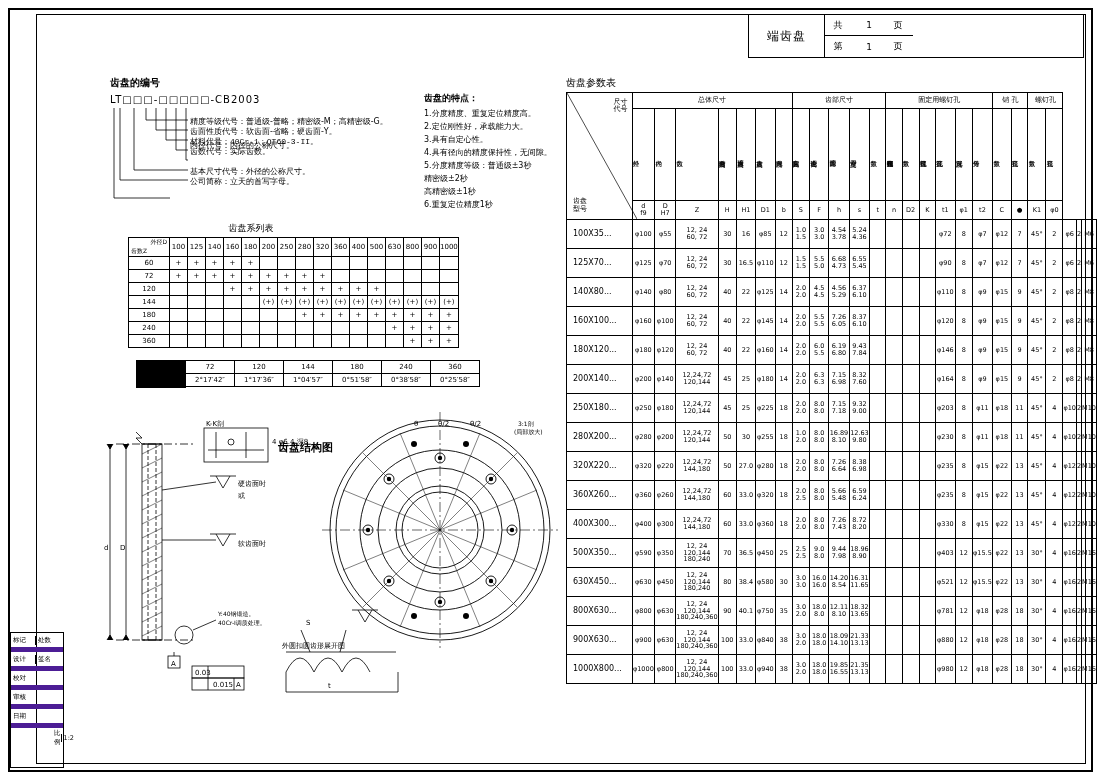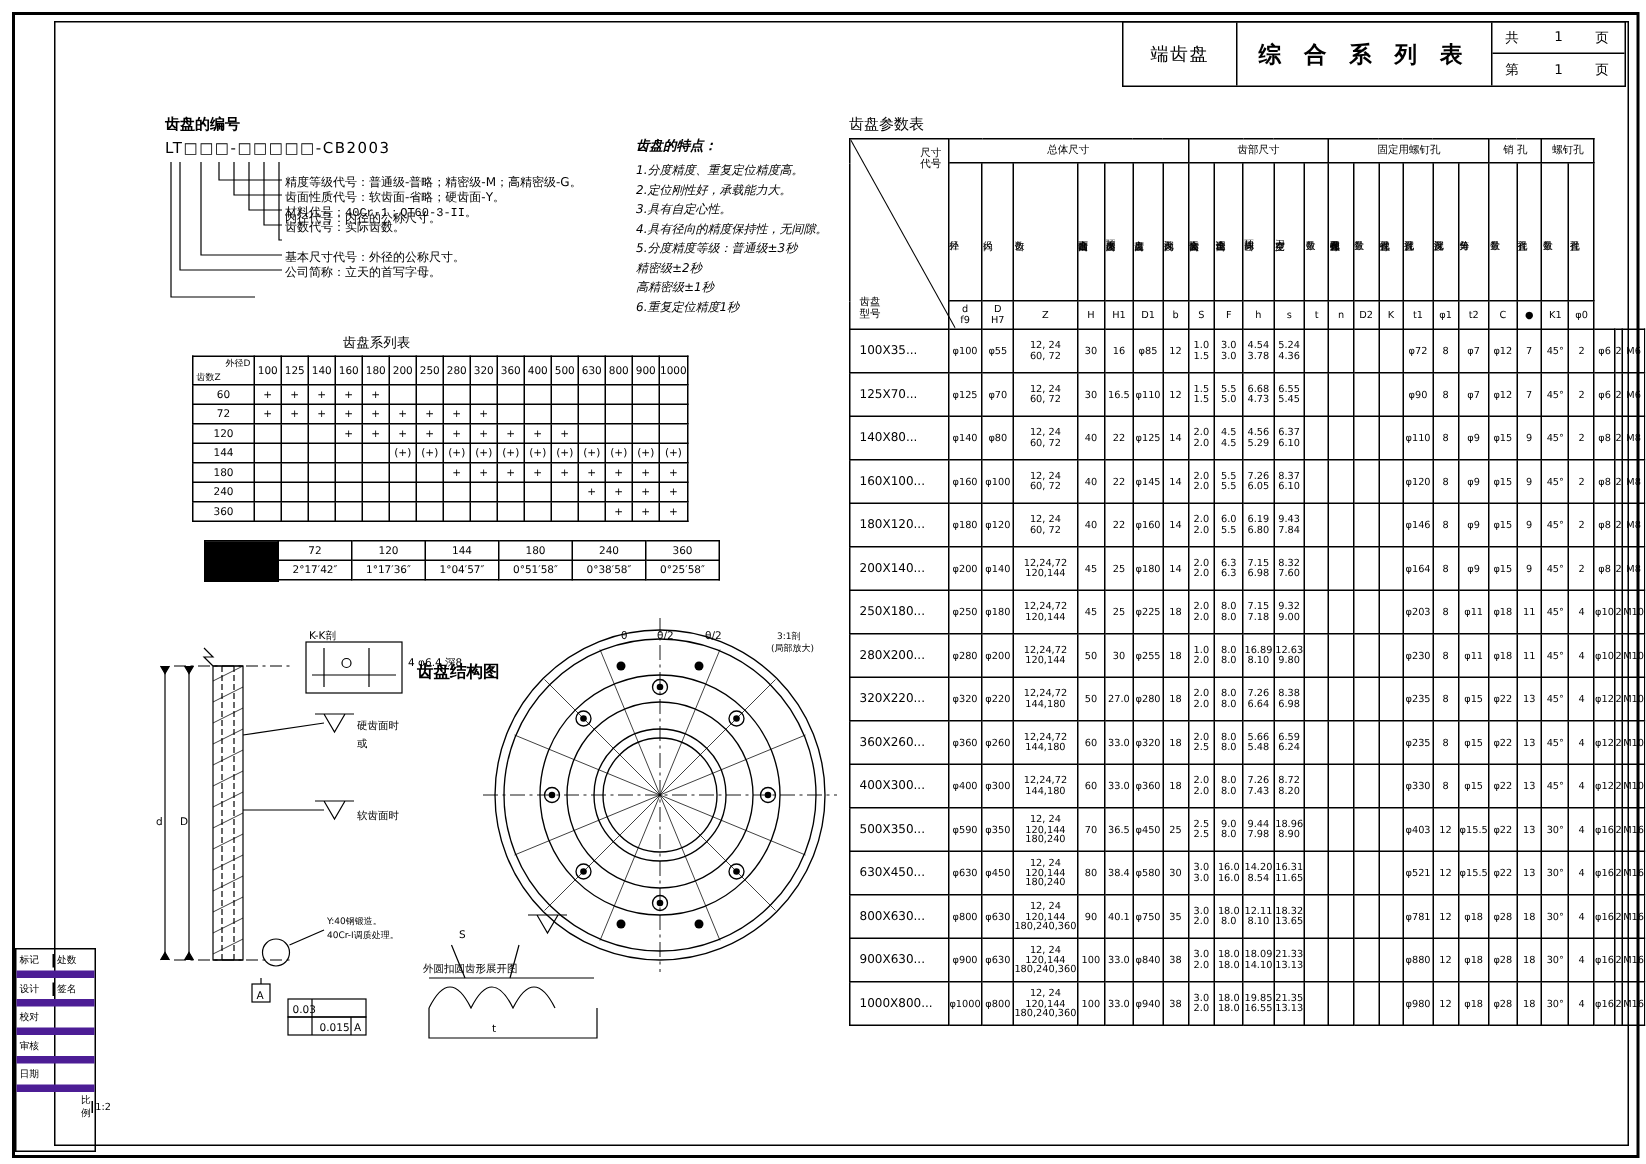--- a/index.html
+++ b/index.html
@@ -26,21 +26,21 @@
   .cn{font-family:"DejaVu Sans","Liberation Sans",sans-serif;}
 
   
   #codeblk{position:absolute;left:110px;top:76px;width:230px;height:140px;}
   #codeblk .hdr{font-size:10px;font-weight:bold;}
   #codeblk .codeline{position:absolute;left:0;top:18px;font-size:10px;letter-spacing:1px;}
   .lead{position:absolute;height:1px;background:#000;}
   .noteline{position:absolute;font-size:8px;white-space:nowrap;}
 
   
-  #feat{position:absolute;left:424px;top:92px;width:140px;font-size:8px;line-height:13px;font-style:italic;}
+  #feat{position:absolute;left:424px;top:92px;width:140px;font-size:8px;line-height:13px;}
   #feat .ft{font-weight:bold;font-size:9px;margin-bottom:2px;}
 
   
   #seriesWrap{position:absolute;left:128px;top:222px;}
   #seriesWrap .cap{font-size:9px;text-align:center;width:246px;margin-bottom:2px;}
   table.grid{border-collapse:collapse;}
   table.grid td,table.grid th{border:1px solid #000;font-size:7px;text-align:center;padding:0;font-weight:normal;}
   #seriesTbl td{width:17px;height:12px;}
   #seriesTbl td.first{width:40px;font-size:7px;}
   .diagcell{position:relative;}
@@ -75,21 +75,20 @@
 </head>
 <body>
 
 <div id="sheet">
 
   <div class="frame-outer"></div>
   <div class="frame-inner"></div>
 
   <div class="titleblock">
     <div class="tb-cell tb-name cn">端齿盘</div>
-    <div class="tb-cell tb-title cn">综 合 系 列 表</div>
     <div class="tb-cell tb-pages">
       <div class="tb-pg-row top">
         <span class="tb-pg-lab cn">共</span>
         <span class="tb-pg-num">1</span>
         <span class="tb-pg-unit cn">页</span>
       </div>
       <div class="tb-pg-row">
         <span class="tb-pg-lab cn">第</span>
         <span class="tb-pg-num">1</span>
         <span class="tb-pg-unit cn">页</span>

